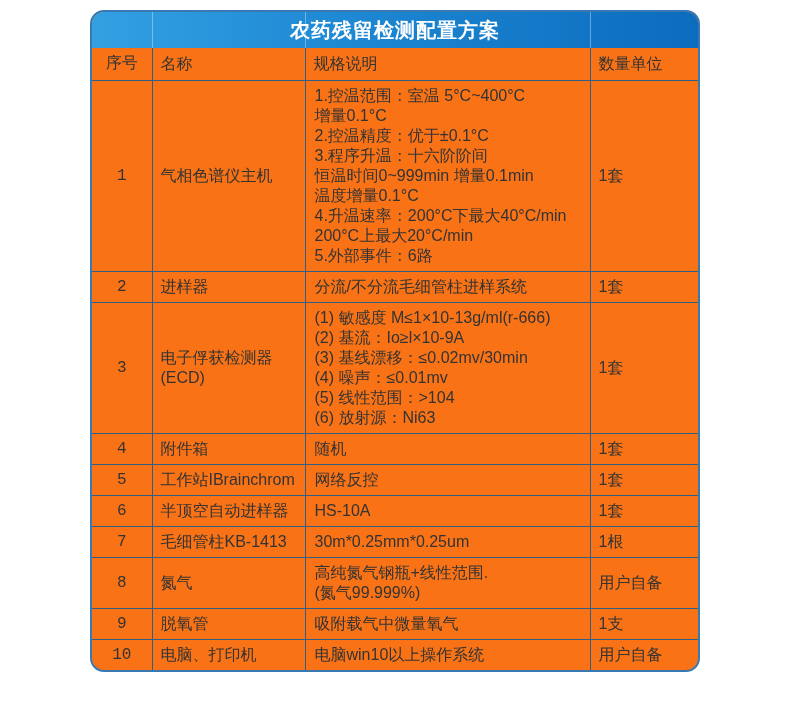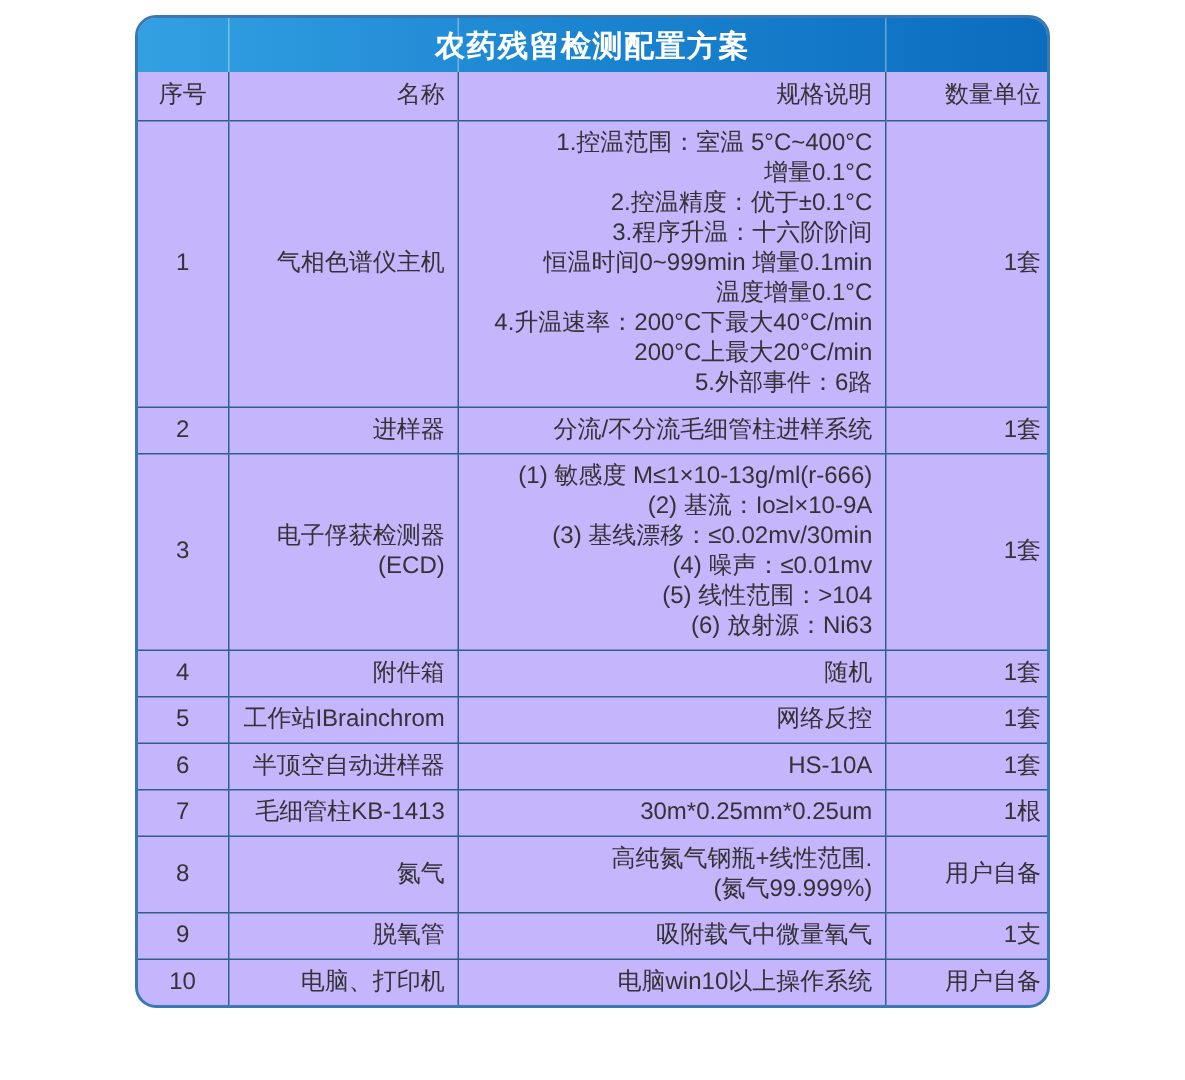--- a/index.html
+++ b/index.html
@@ -7,21 +7,21 @@
     --grid:#2e5f85; --outer:#3879b4; --text:#333333; --title-text:#ffffff;
   }
   *{box-sizing:border-box;margin:0;padding:0;}
   html,body{width:790px;height:720px;background:#ffffff;overflow:hidden;}
   body{font-family:"Liberation Sans","DejaVu Sans",sans-serif;color:var(--text);}
   .tbl-wrap{
     width:610px;margin:10px auto 0;
     border:2px solid var(--outer);
     border-radius:14px;
     overflow:hidden;
-    background:#c4b5fd;
+    background:#f97316;
   }
   .title-bar{
     height:36px;
     background:linear-gradient(90deg,var(--grad-l) 0%,var(--grad-m) 48%,var(--grad-r) 100%);
     position:relative;
     display:flex;align-items:center;justify-content:center;
   }
   .title-bar .title{
     color:var(--title-text);font-size:20px;font-weight:bold;letter-spacing:1px;
     position:relative;z-index:2;
@@ -31,26 +31,26 @@
   .title-cols .tc+.tc{border-left:1px solid rgba(255,255,255,0.35);}
   .tc.c1{width:60px;} .tc.c2{width:153px;} .tc.c3{width:285px;} .tc.c4{flex:1;}
   table{width:100%;border-collapse:collapse;table-layout:fixed;}
   col.c1{width:60px;} col.c2{width:153px;} col.c3{width:285px;} col.c4{width:112px;}
   th,td{
     border:1px solid var(--grid);
     font-size:16px;line-height:20px;
     vertical-align:middle;
     padding:5px 8px;
     font-weight:normal;
-    text-align:right;
+    text-align:left;
     white-space:pre-line;
     word-break:break-word;
   }
   th{padding:6px 8px;}
-  td.num,th.num{text-align:center;padding-left:2px;padding-right:2px;}
+  td.num,th.num{text-align:center;padding-left:2px;padding-right:2px;font-family:Liberation Mono, monospace;}
   td.spec{padding:5px 8px 5px 9px;}
   
   tr > *:first-child{border-left:none;}
   tr > *:last-child{border-right:none;}
   tr:last-child > *{border-bottom:none;}
   thead tr > *{border-top:none;}
 </style>
 </head>
 <body>
 

